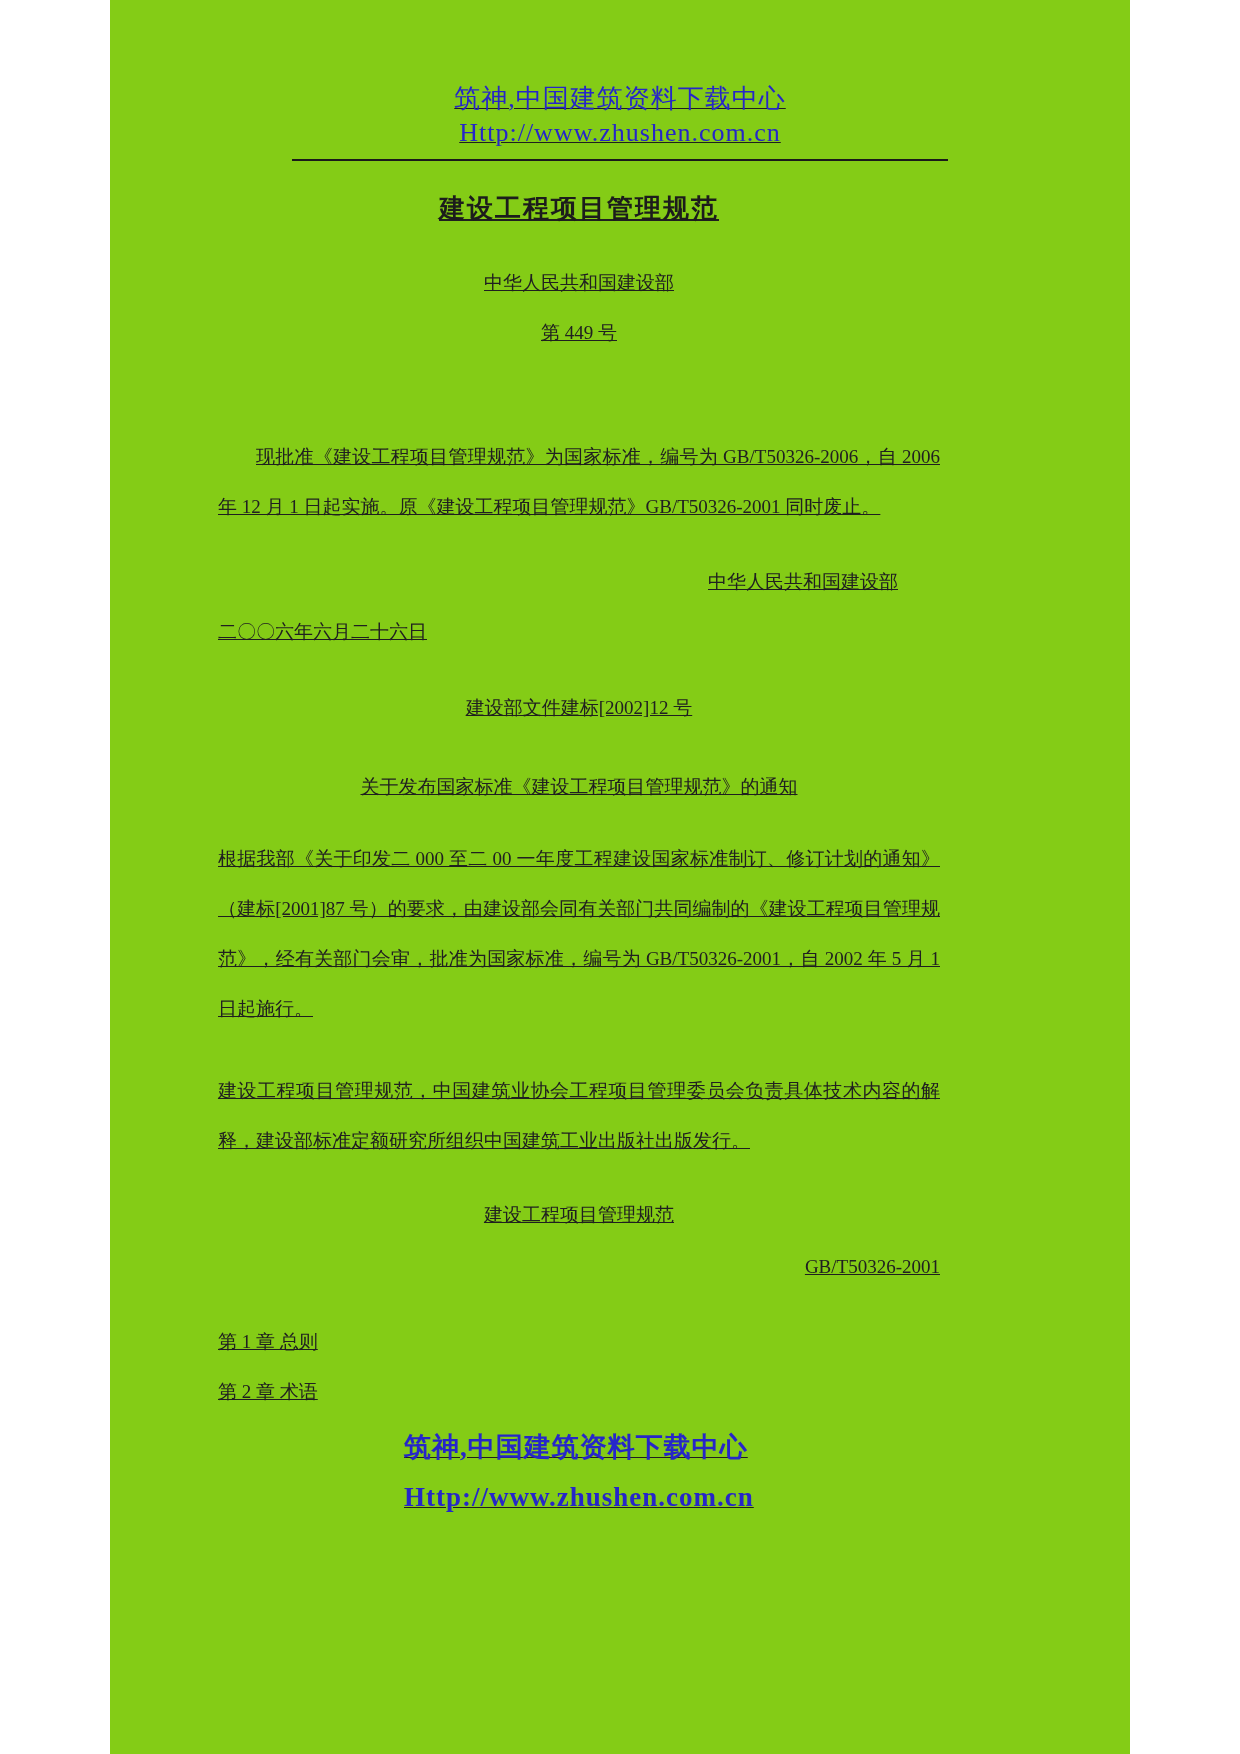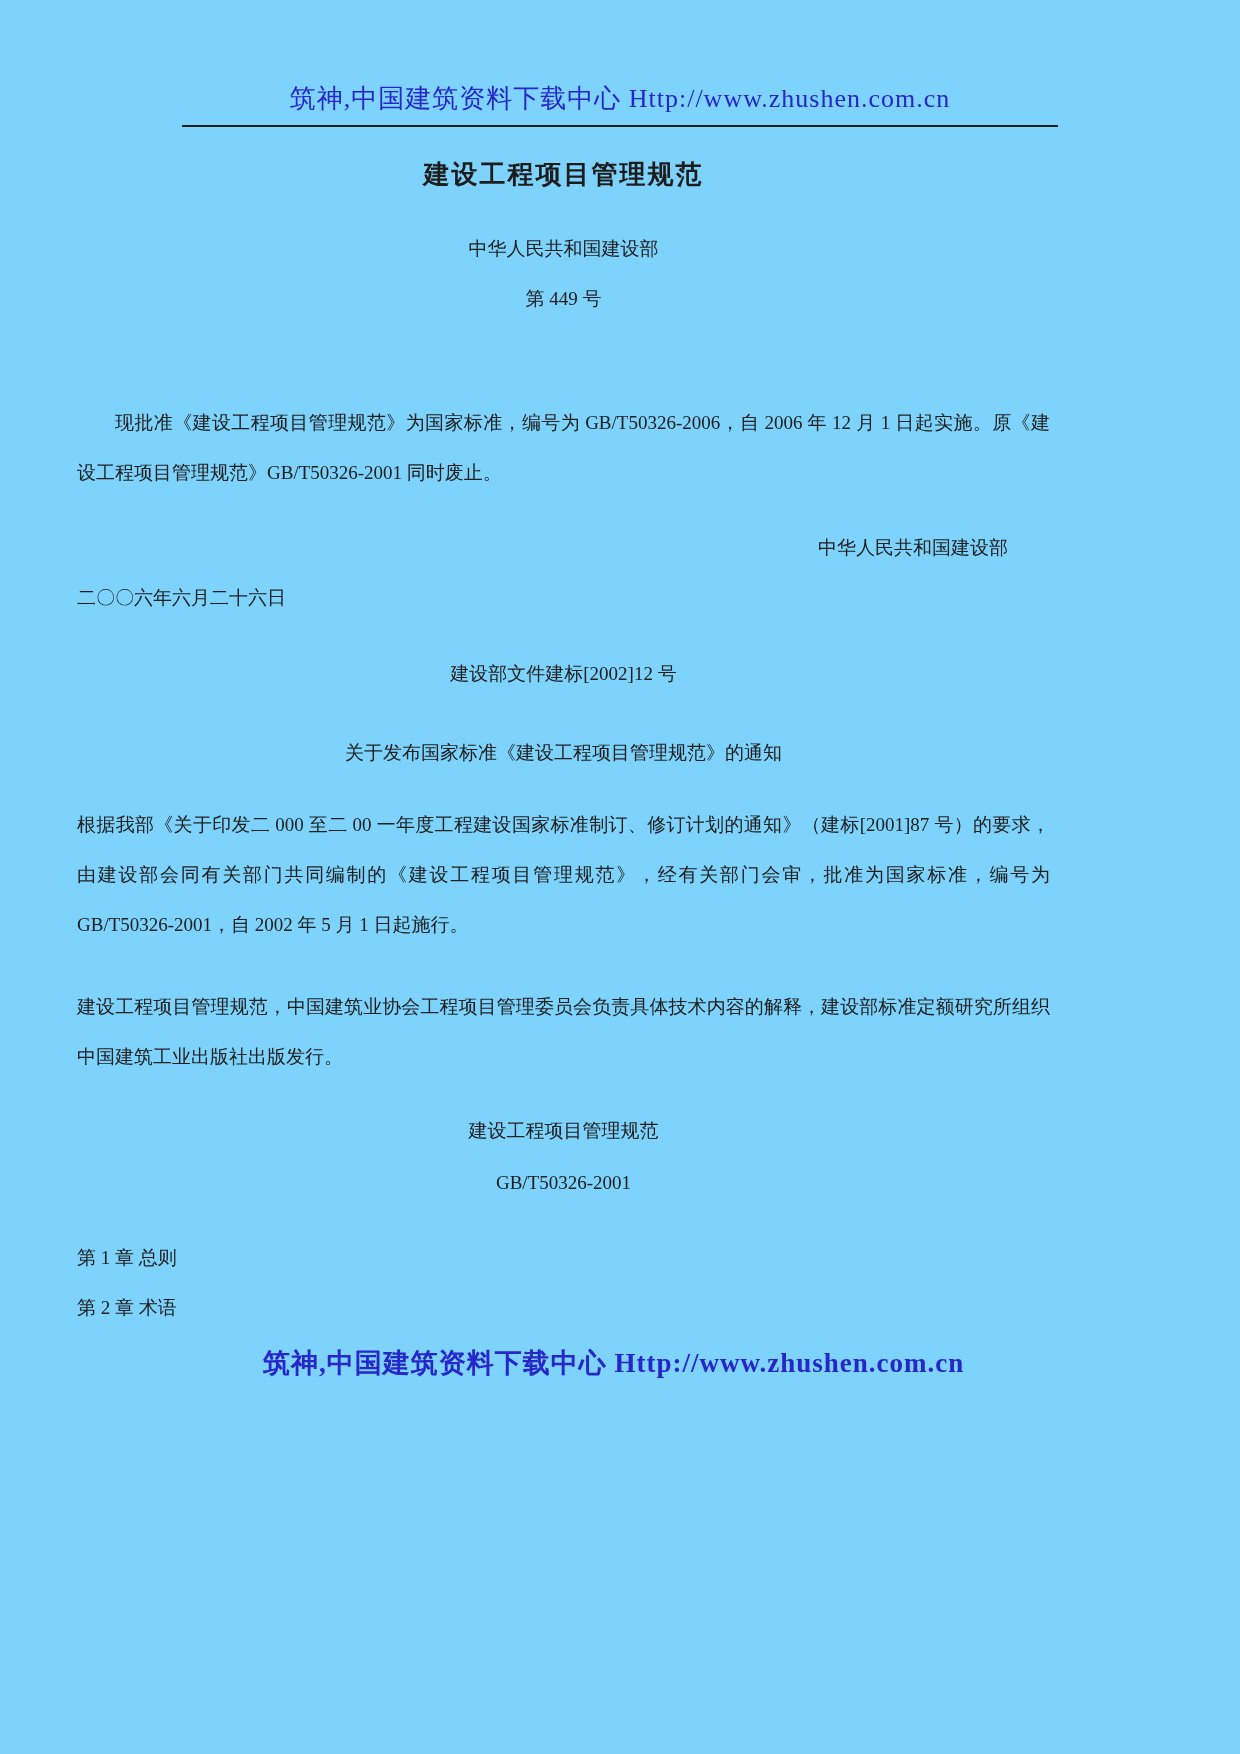--- a/index.html
+++ b/index.html
@@ -2,26 +2,27 @@
 <html><head>
 <meta charset="utf-8">
 <title>建设工程项目管理规范</title>
 <style>
   * { margin: 0; padding: 0; box-sizing: border-box; }
   html, body { background: #ffffff; }
   body { font-family: "Liberation Serif", "DejaVu Serif", serif; }
 
   .page {
     position: relative;
-    width: 1240px;
+    width: 1020px;
     height: 1754px;
     margin: 0 auto;
-    background: #7dd3fc;
+    background: #84cc16;
     color: #1f1f1f;
     overflow: hidden;
+    text-decoration: underline;
   }
 
   
   .doc-header {
     margin: 0 182px;
     padding-top: 82px;
     padding-bottom: 9px;
     border-bottom: 2px solid #1a1a1a;
     text-align: center;
   }
@@ -29,21 +30,21 @@
     font-size: 26px;
     line-height: 34px;
     color: #2626c9;
     letter-spacing: 1px;
     text-decoration: none;
     cursor: pointer;
   }
 
   
   .content {
-    padding: 0 190px 0 77px;
+    padding: 0 190px 0 108px;
     font-size: 19px;
     line-height: 50px;
     color: #202020;
   }
 
   .doc-title {
     margin-top: 30px;
     text-align: center;
     font-family: "Liberation Sans", "DejaVu Sans", sans-serif;
     font-weight: bold;
@@ -65,21 +66,21 @@
   .sig-org  { margin-top: 25px; text-align: right; padding-right: 42px; }
   .sig-date { text-align: left; padding-right: 4px; }
 
   .doc-ref   { margin-top: 26px; }
   .subject   { margin-top: 29px; }
   .addressees{ margin-top: 27px; }
   .circ-para1{ margin-top: 22px; }
   .circ-para2{ margin-top: 32px; }
 
   .std-name { margin-top: 24px; }
-  .std-code { margin-top: 2px; }
+  .std-code { margin-top: 2px; text-align: right; }
 
   .toc { margin-top: 25px; }
   .toc-item { text-align: left; }
 
   
   .doc-footer {
     padding: 8px 0 0 186px;
   }
   .doc-footer .site-link {
     font-size: 27px;

